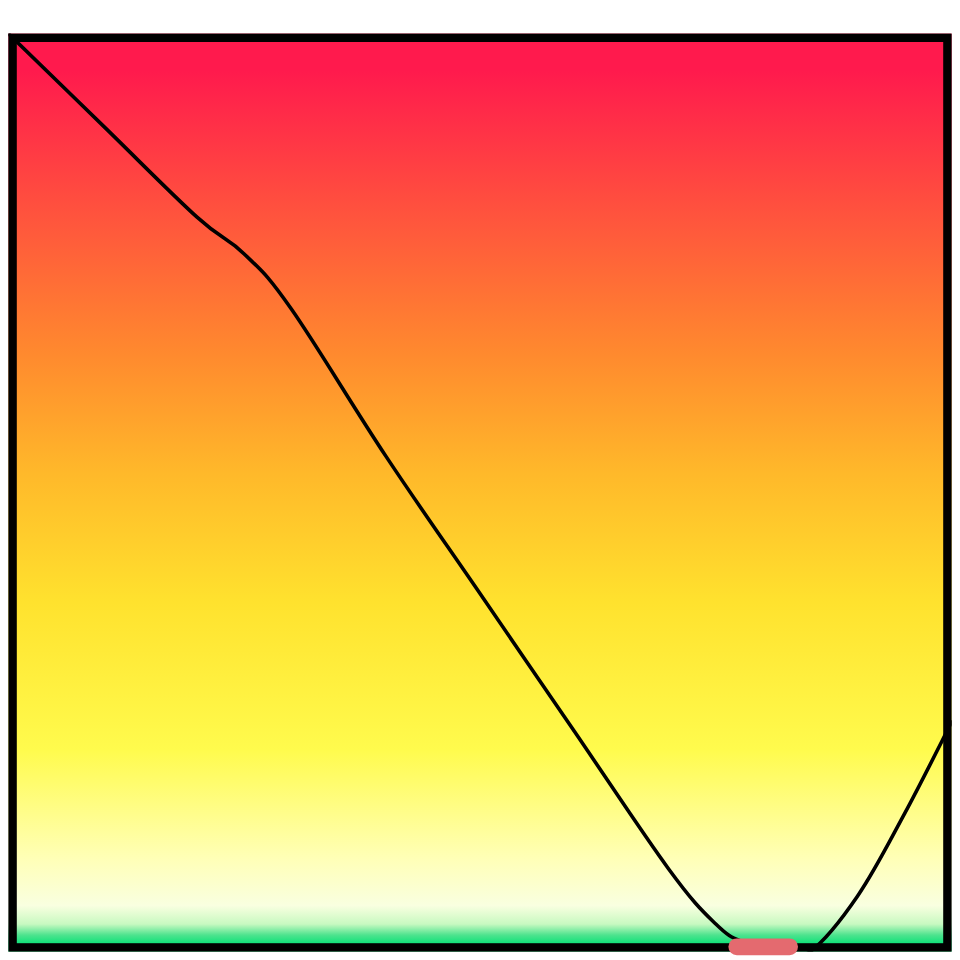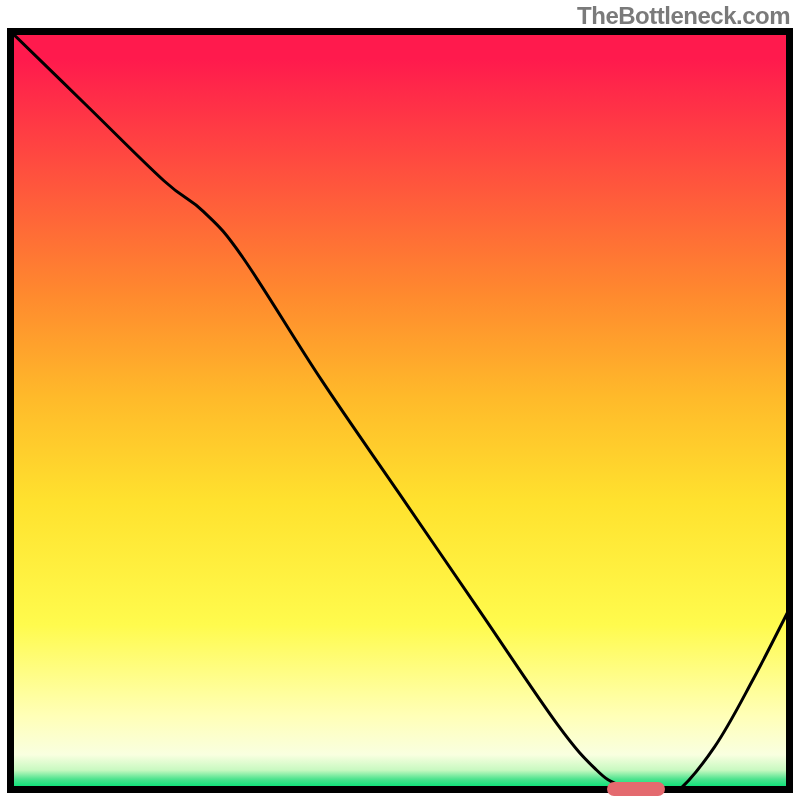--- a/index.html
+++ b/index.html
@@ -83,21 +83,20 @@
     border-radius: 7px;
     background: #e46a6f;
     transform: translate(-50%, -50%);
     z-index: 5;
   }
 </style>
 </head>
 <body>
 
 <div class="wrap">
-  <div class="watermark">TheBottleneck.com</div>
 
   <div class="frame">
     <div class="gradient"></div>
 
     <svg class="curve" viewBox="0 0 786 765" preserveAspectRatio="none">
       <path id="curve-path" fill="none" stroke="#000000" stroke-width="3" stroke-linejoin="round" stroke-linecap="round" d="M 0,0 C 14.148000000000001,13.77 50.304,48.96 78.60000000000001,76.5 C 106.89600000000002,104.03999999999999 135.978,133.722 157.20000000000002,153 C 178.42200000000003,172.278 182.352,169.83 196.5,183.60000000000002 C 210.648,197.37000000000003 214.57799999999997,199.20600000000002 235.79999999999998,229.5 C 257.022,259.794 286.10400000000004,309.21299999999997 314.40000000000003,351.9 C 342.696,394.587 364.704,425.34 393,466.65 C 421.296,507.96 443.304,540.09 471.59999999999997,581.4 C 499.89599999999996,622.7099999999999 528.978,667.233 550.1999999999999,696.15 C 571.4219999999999,725.067 578.1816,731.034 589.5,742.05 C 600.8184,753.0659999999999 603.1764000000001,753.219 613.08,757.35 C 622.9836,761.481 634.6164,763.623 644.52,765 C 654.4236,766.377 656.7816,773.262 668.1,765 C 679.4184,756.738 693.252,739.755 707.4,719.1 C 721.548,698.445 732.5519999999999,676.413 746.6999999999999,650.25 C 760.848,624.087 778.9259999999999,587.52 786,573.75"></path>
     </svg>
 
     <div class="marker" id="optimal-marker" style="left: 628.8px; top: 761.175px; background: rgb(228, 106, 111);"></div>
 

